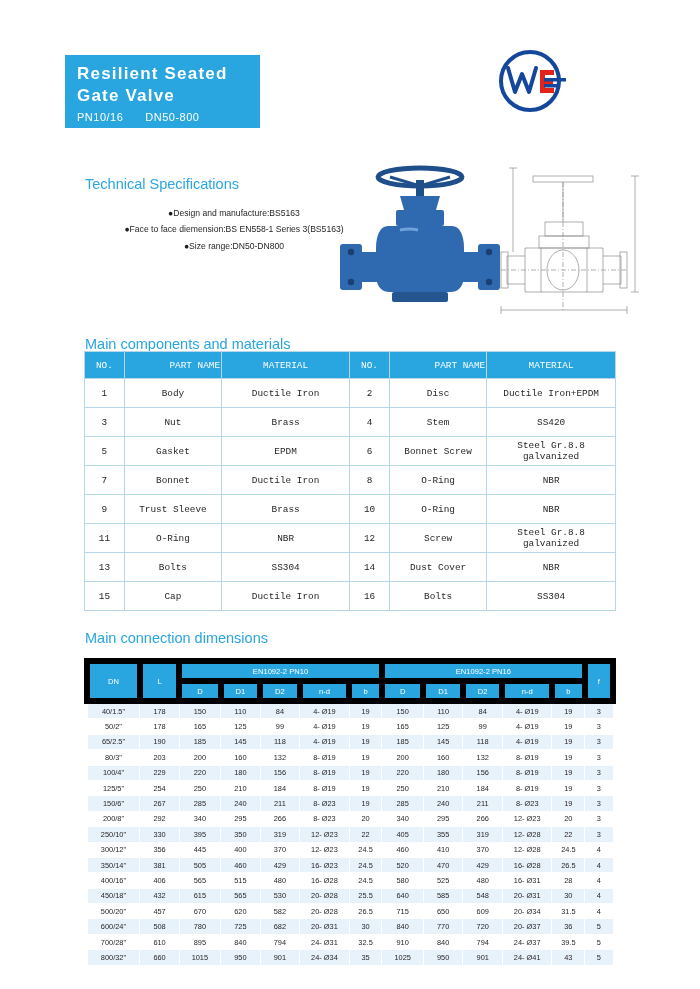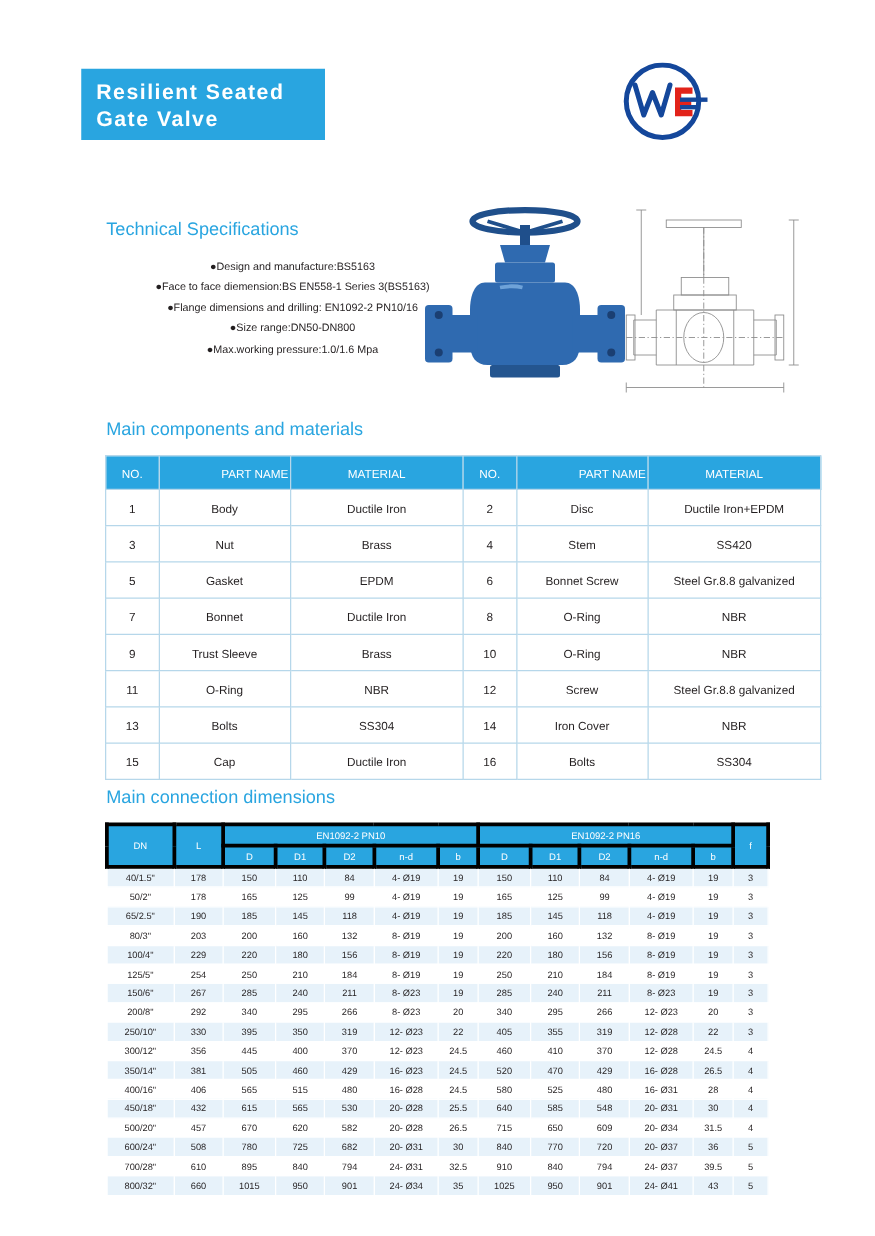--- a/index.html
+++ b/index.html
@@ -22,21 +22,21 @@
     top: 55px;
     left: 65px;
     width: 570px;
     height: 90px;
   }
   .title-box {
     position: absolute;
     left: 0;
     top: 0;
     width: 195px;
-    height: 57px;
+    height: 73px;
     background: #29a5e0;
     color: #ffffff;
     padding: 8px 10px 0 12px;
     box-sizing: border-box;
   }
   .title-line1 {
     font-size: 17px;
     font-weight: bold;
     letter-spacing: 1.2px;
     line-height: 22px;
@@ -118,23 +118,24 @@
     height: 170px;
   }
 
   
   table {
     border-collapse: collapse;
   }
   .comp-table {
     position: absolute;
     left: 84px;
-    top: 364px;
-    width: 573px;
+    top: 351px;
+    width: 532px;
     font-size: 9.4px;
+    font-family: Liberation Mono, monospace;
   }
   .comp-table th {
     background: #29a5e0;
     color: #ffffff;
     font-weight: normal;
     height: 24px;
     border: 1px solid #b6d7ea;
     font-size: 9.4px;
   }
   .comp-table td {
@@ -152,21 +153,21 @@
     position: absolute;
     left: 84px;
     top: 658px;
     width: 532px;
     font-size: 7.4px;
   }
   .dim-table th {
     background: #29a5e0;
     color: #ffffff;
     font-weight: normal;
-    border: 3px solid #000000;
+    border: 6px solid #000000;
     height: 14px;
     font-size: 7.6px;
     padding: 0;
   }
   .dim-table td {
     border: 1px solid #ffffff;
     text-align: center;
     height: 14.4px;
     padding: 0;
     color: #231f20;
@@ -199,23 +200,21 @@
       </svg>
     </div>
   </div>
 </div>
 
 <div class="section-head" id="sec-tech">Technical Specifications</div>
 
 <div class="specs">
   <div>●Design and manufacture:BS5163</div>
   <div>●Face to face diemension:BS EN558-1 Series 3(BS5163)</div>
-  <div>●Flange dimensions and drilling: EN1092-2 PN10/16</div>
   <div>●Size range:DN50-DN800</div>
-  <div>●Max.working pressure:1.0/1.6 Mpa</div>
 </div>
 
 <div class="photo">
   <svg viewBox="0 0 180 175" width="180" height="175" xmlns="http://www.w3.org/2000/svg">
 
     <ellipse cx="90" cy="17" rx="42" ry="9" fill="none" stroke="#1f4f8b" stroke-width="5"></ellipse>
     <path d="M60 17 L90 26 L120 17" fill="none" stroke="#1f4f8b" stroke-width="3"></path>
     <rect x="86" y="20" width="8" height="16" fill="#1f4f8b"></rect>
 
     <path d="M70 36 h40 l-4 14 h-32 z" fill="#2f6ab0"></path>
@@ -328,21 +327,21 @@
       <td>NBR</td>
       <td>12</td>
       <td>Screw</td>
       <td>Steel Gr.8.8 galvanized</td>
     </tr>
     <tr>
       <td>13</td>
       <td>Bolts</td>
       <td>SS304</td>
       <td>14</td>
-      <td>Iron Cover</td>
+      <td>Dust Cover</td>
       <td>NBR</td>
     </tr>
     <tr>
       <td>15</td>
       <td>Cap</td>
       <td>Ductile Iron</td>
       <td>16</td>
       <td>Bolts</td>
       <td>SS304</td>
     </tr>

